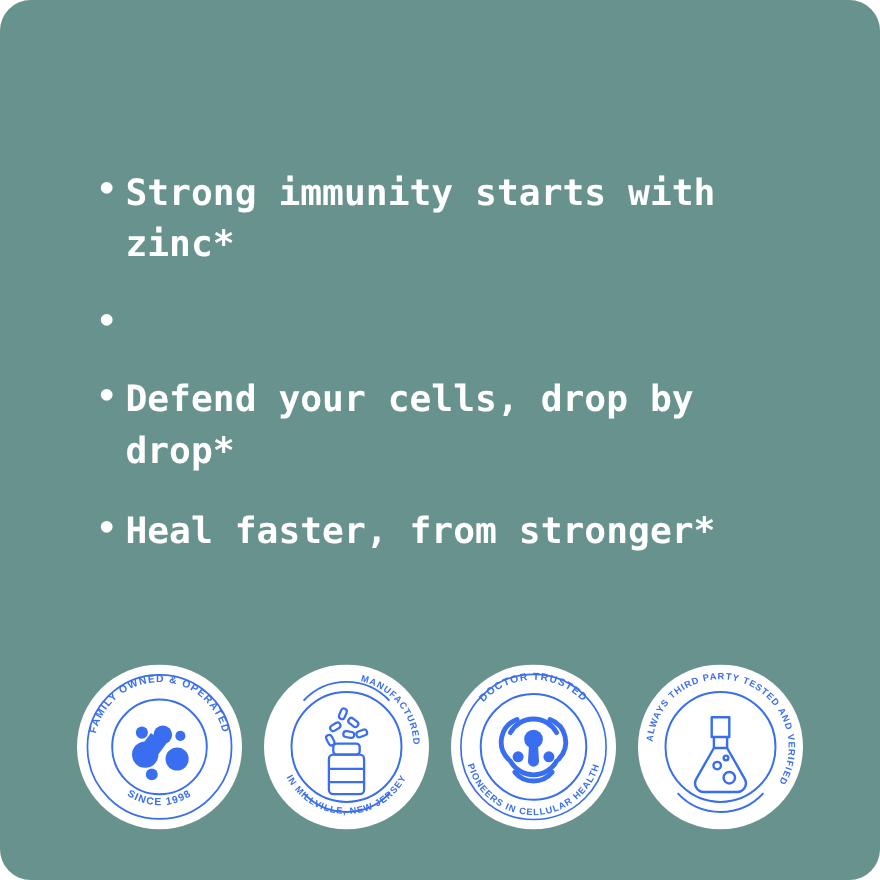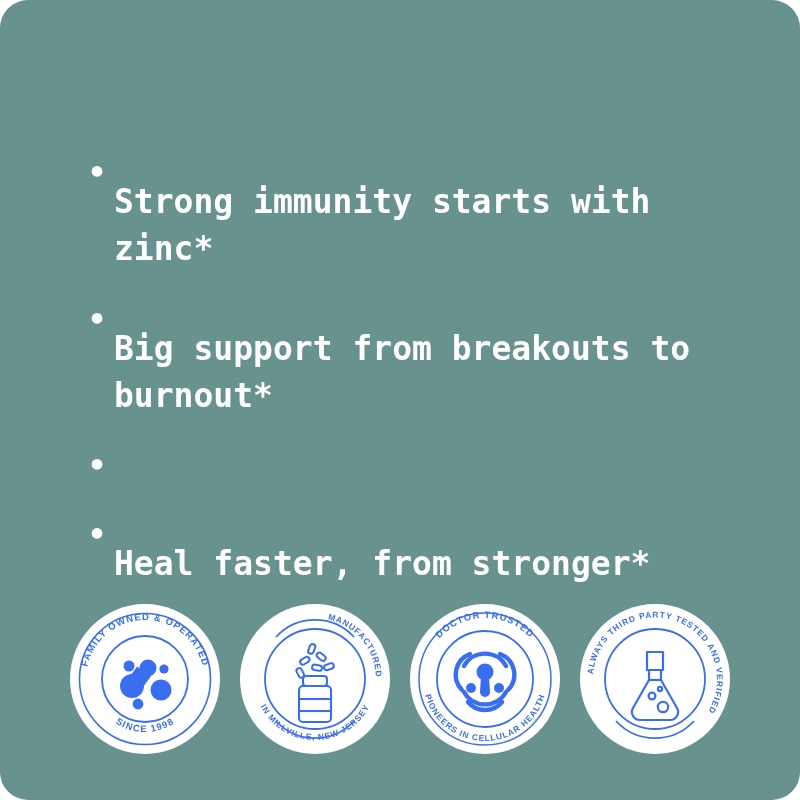--- a/index.html
+++ b/index.html
@@ -54,21 +54,20 @@
     width: 26px;
     font-size: 30px;
     line-height: 1.42;
     color: #ffffff;
     text-align: left;
   }
 
   .benefit-text {
     flex: 1 1 auto;
     max-width: 600px;
-    margin-top: 27px;
   }
 
   
   .badges {
     position: absolute;
     left: 70px;
     top: 603px;
     width: 660px;
     height: 152px;
     display: flex;
@@ -103,25 +102,25 @@
 
   <ul class="benefits">
 
     <li class="benefit">
       <span class="benefit-bullet">•</span>
       <span class="benefit-text">Strong immunity starts with zinc*</span>
     </li>
 
     <li class="benefit">
       <span class="benefit-bullet">•</span>
-      <span class="benefit-text">Big support from breakouts to burnout*</span>
-    </li>
-
-    <li class="benefit">
-      <span class="benefit-bullet">•</span>
+    </li>
+
+    <li class="benefit">
+      <span class="benefit-bullet">•</span>
+      <span class="benefit-text">Defend your cells, drop by drop*</span>
     </li>
 
     <li class="benefit">
       <span class="benefit-bullet">•</span>
       <span class="benefit-text">Heal faster, from stronger*</span>
     </li>
 
   </ul>
 
   <div class="badges">

